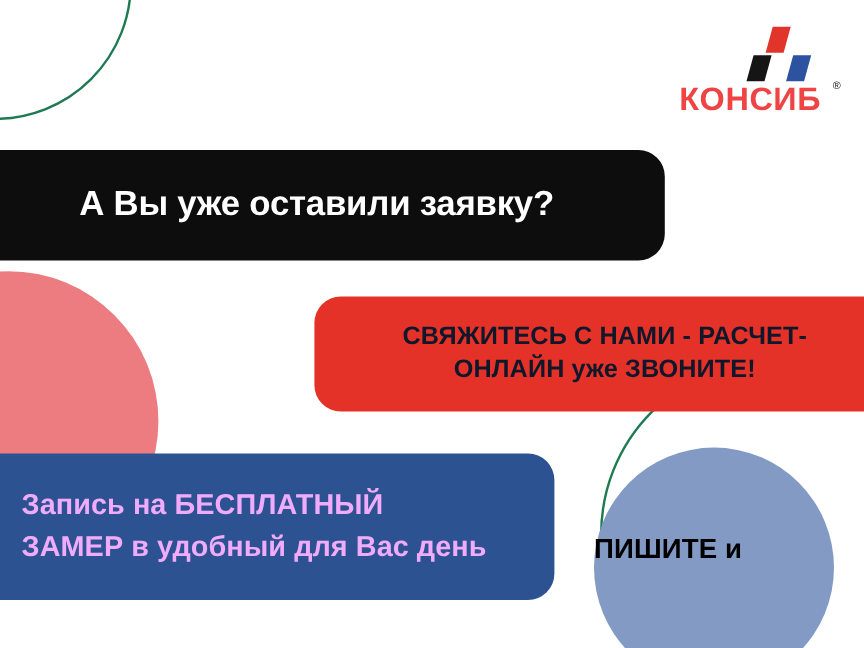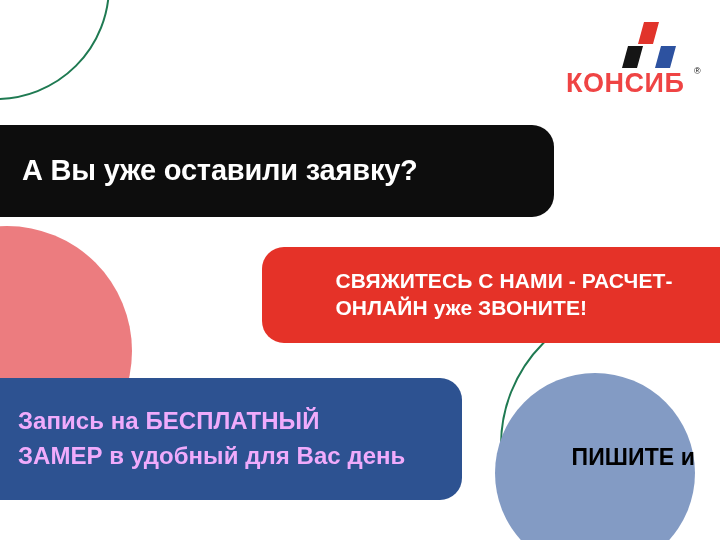--- a/index.html
+++ b/index.html
@@ -73,38 +73,39 @@
     border-radius: 22px;
     padding-left: 52px;
     padding-right: 24px;
   }
   #box-question .msg-text {
     color: #ffffff;
     font-size: 29px;
     font-weight: bold;
     letter-spacing: -0.2px;
     line-height: 1.1;
+    margin-left: 44px;
   }
 
   #box-contact {
     left: 262px;
     top: 247px;
     width: 488px;
     height: 96px;
     background: #E53228;
     border-radius: 22px;
     padding: 0 26px 0 22px;
     justify-content: center;
   }
   #box-contact .msg-text {
-    color: #ffffff;
+    color: #0f172a;
     font-size: 21px;
     font-weight: bold;
     line-height: 1.28;
-    text-align: left;
+    text-align: center;
     letter-spacing: 0.1px;
   }
   #box-contact .thin { font-weight: bold; }
 
   #box-measure {
     left: -30px;
     top: 378px;
     width: 492px;
     height: 122px;
     background: #2D5291;
@@ -121,21 +122,21 @@
   }
 
   #box-callus {
     position: absolute;
     left: 495px;
     top: 400px;
     width: 200px;
     height: 115px;
     display: flex;
     align-items: center;
-    justify-content: flex-end;
+    justify-content: flex-start;
     text-align: center;
   }
   #box-callus .msg-text {
     color: #000000;
     font-size: 23px;
     font-weight: bold;
     line-height: 1.38;
     letter-spacing: 0.1px;
   }
 

